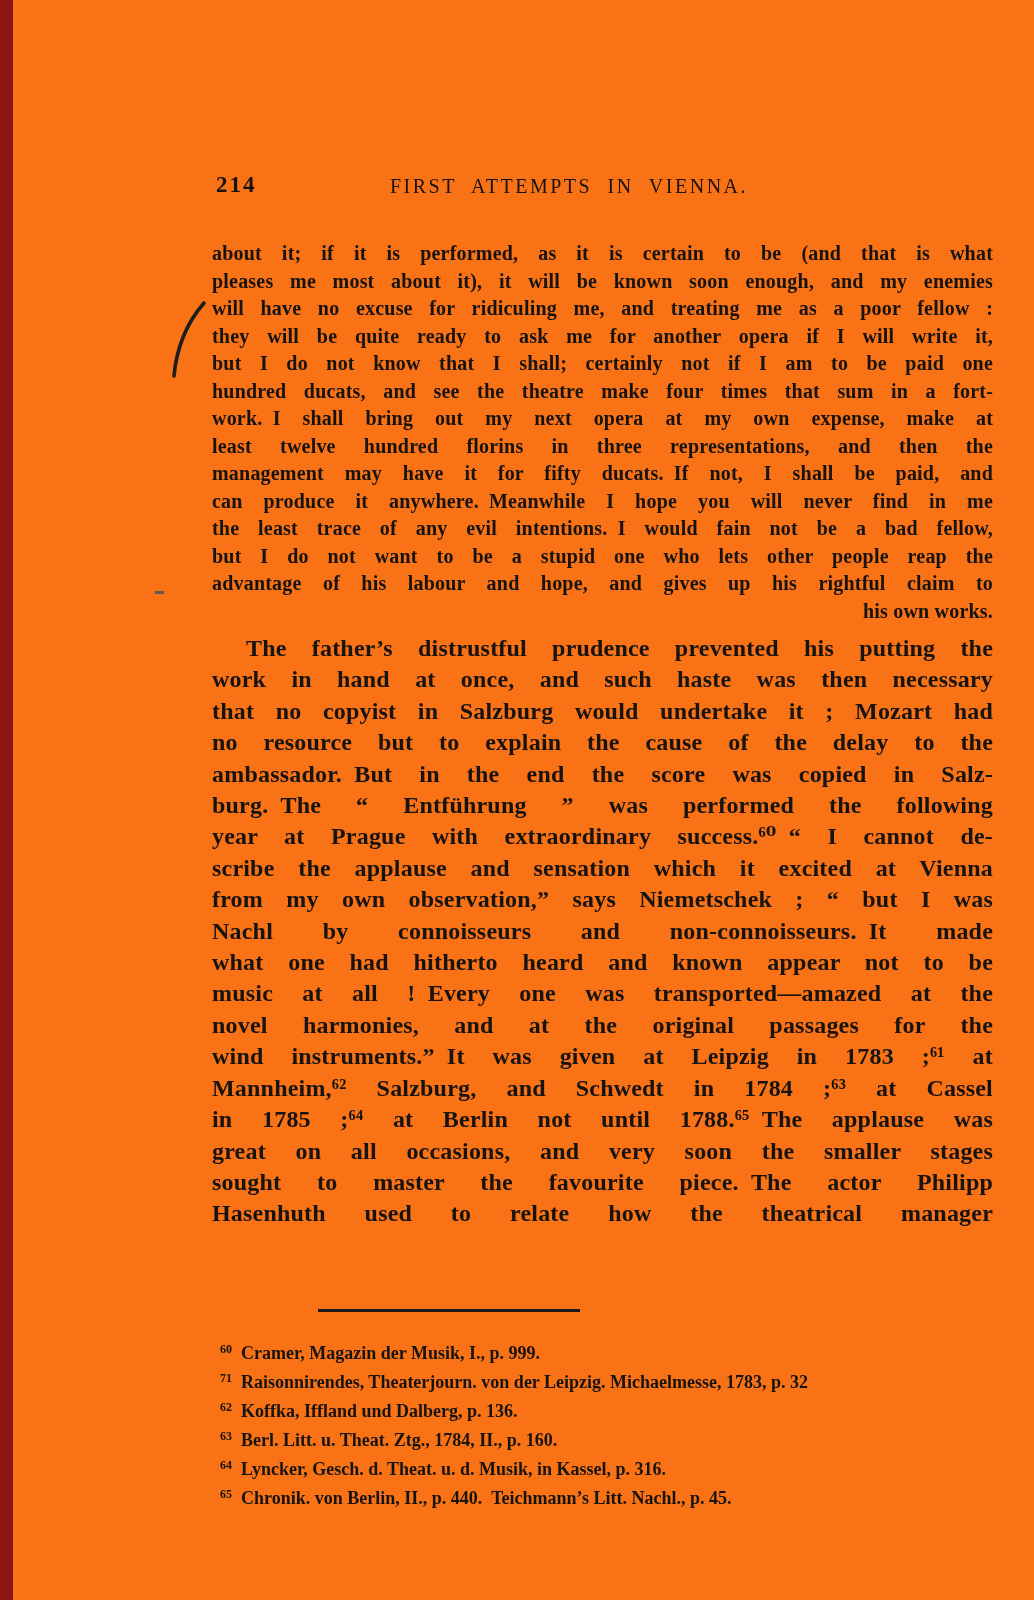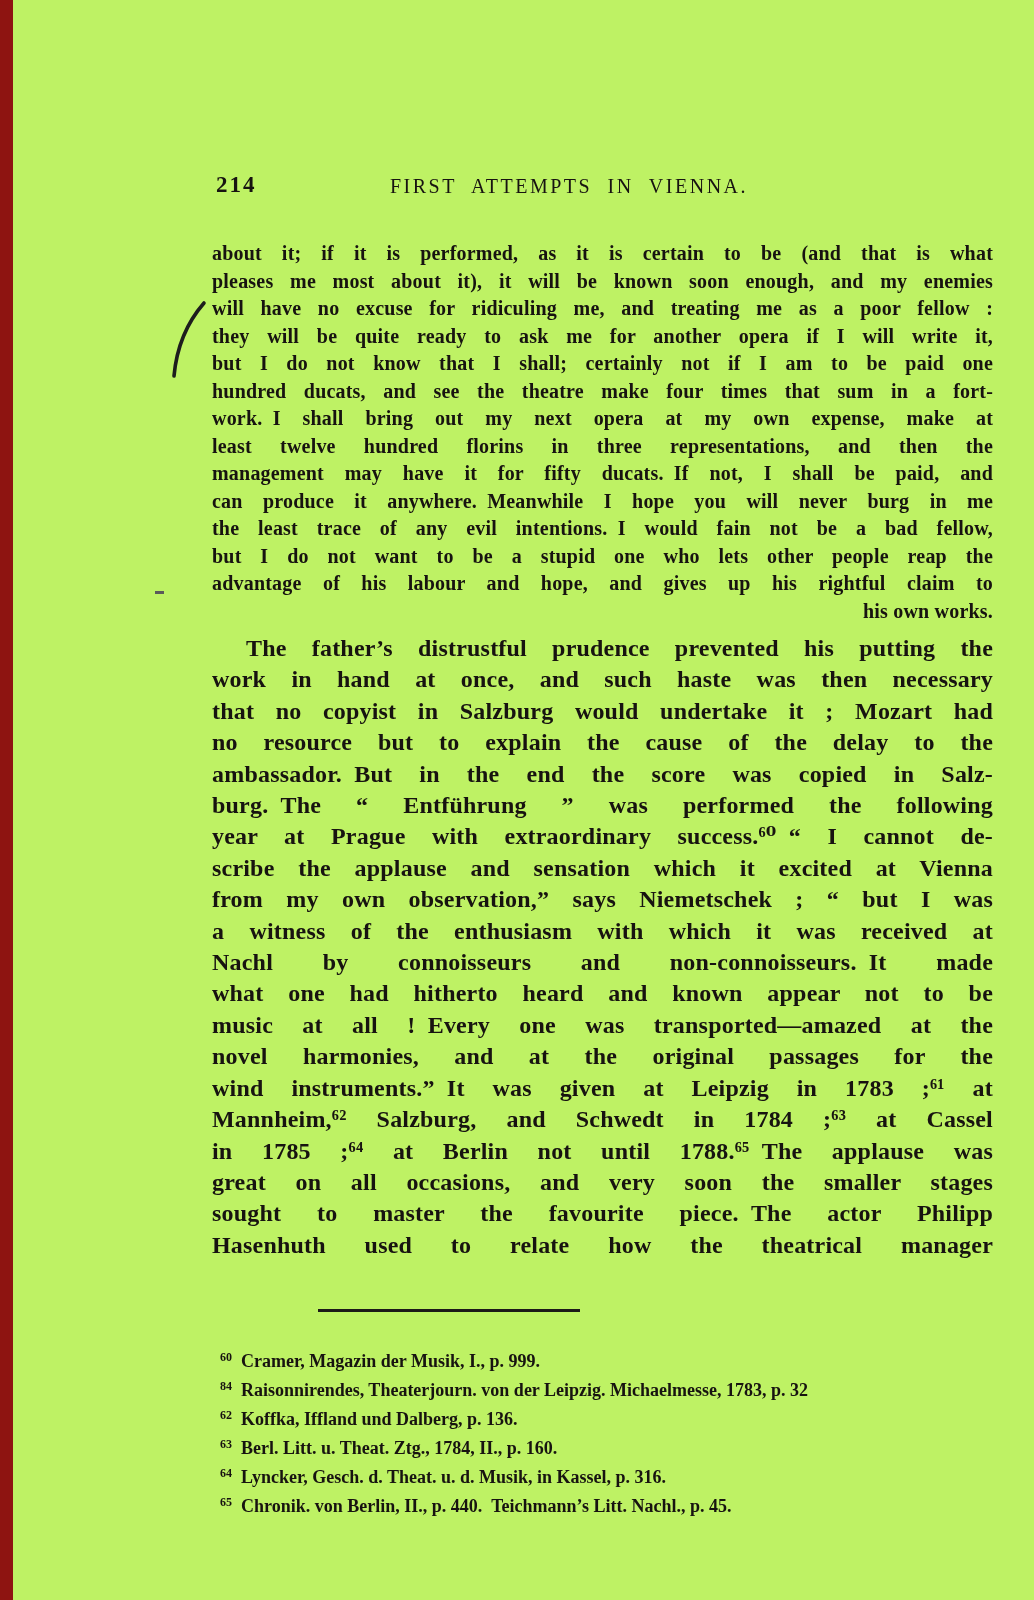--- a/index.html
+++ b/index.html
@@ -1,20 +1,20 @@
 <!DOCTYPE html>
 <html><head>
 <meta charset="utf-8">
 <style>
   html, body { margin: 0; padding: 0; background: #ffffff; }
   .page {
     position: relative;
     width: 1034px;
     height: 1600px;
-    background: #bef264;
+    background: #f97316;
     overflow: hidden;
     font-family: "Liberation Serif", "DejaVu Serif", serif;
     color: #171310;
   }
   .binding-strip {
     position: absolute;
     left: 0; top: 0;
     width: 13px; height: 1600px;
     background: #8e1411;
   }
@@ -71,21 +71,20 @@
     width: 262px; height: 3px;
     background: #1c1a18;
   }
   .footnotes-block {
     position: absolute;
     left: 220px; top: 1337px;
     width: 772px;
     font-size: 18px;
     font-weight: 700;
     line-height: 25px;
-    margin-top: 8px;
   }
   .fn { white-space: nowrap; overflow: hidden; }
   .fn-marker {
     display: inline-block;
     font-size: 12px;
     vertical-align: 6px;
     margin-right: 7px;
     min-width: 14px;
   }
 </style>
@@ -107,54 +106,53 @@
   <div class="quote-block">
     <div class="ln j">about it; if it is performed, as it is certain to be (and that is what</div>
     <div class="ln j">pleases me most about it), it will be known soon enough, and my enemies</div>
     <div class="ln j">will have no excuse for ridiculing me, and treating me as a poor fellow :</div>
     <div class="ln j">they will be quite ready to ask me for another opera if I will write it,</div>
     <div class="ln j">but I do not know that I shall; certainly not if I am to be paid one</div>
     <div class="ln j">hundred ducats, and see the theatre make four times that sum in a fort-</div>
     <div class="ln j">work. I shall bring out my next opera at my own expense, make at</div>
     <div class="ln j">least twelve hundred florins in three representations, and then the</div>
     <div class="ln j">management may have it for fifty ducats. If not, I shall be paid, and</div>
-    <div class="ln j">can produce it anywhere. Meanwhile I hope you will never burg in me</div>
+    <div class="ln j">can produce it anywhere. Meanwhile I hope you will never find in me</div>
     <div class="ln j">the least trace of any evil intentions. I would fain not be a bad fellow,</div>
     <div class="ln j">but I do not want to be a stupid one who lets other people reap the</div>
     <div class="ln j">advantage of his labour and hope, and gives up his rightful claim to</div>
     <div class="ln l">his own works.</div>
   </div>
 
   <div class="body-block">
     <div class="ln j">The father’s distrustful prudence prevented his putting the</div>
     <div class="ln j">work in hand at once, and such haste was then necessary</div>
     <div class="ln j">that no copyist in Salzburg would undertake it ; Mozart had</div>
     <div class="ln j">no resource but to explain the cause of the delay to the</div>
     <div class="ln j">ambassador. But in the end the score was copied in Salz-</div>
     <div class="ln j">burg. The “ Entführung ” was performed the following</div>
     <div class="ln j">year at Prague with extraordinary success.⁶⁰ “ I cannot de-</div>
     <div class="ln j">scribe the applause and sensation which it excited at Vienna</div>
     <div class="ln j">from my own observation,” says Niemetschek ; “ but I was</div>
-    <div class="ln j">a witness of the enthusiasm with which it was received at</div>
     <div class="ln j">Nachl by connoisseurs and non-connoisseurs. It made</div>
     <div class="ln j">what one had hitherto heard and known appear not to be</div>
     <div class="ln j">music at all ! Every one was transported—amazed at the</div>
     <div class="ln j">novel harmonies, and at the original passages for the</div>
     <div class="ln j">wind instruments.” It was given at Leipzig in 1783 ;⁶¹ at</div>
     <div class="ln j">Mannheim,⁶² Salzburg, and Schwedt in 1784 ;⁶³ at Cassel</div>
     <div class="ln j">in 1785 ;⁶⁴ at Berlin not until 1788.⁶⁵ The applause was</div>
     <div class="ln j">great on all occasions, and very soon the smaller stages</div>
     <div class="ln j">sought to master the favourite piece. The actor Philipp</div>
     <div class="ln j">Hasenhuth used to relate how the theatrical manager</div>
   </div>
 
   <div class="footnote-rule"></div>
 
   <div class="footnotes-block">
     <div class="fn"><span class="fn-marker">60</span><span>Cramer, Magazin der Musik, I., p. 999.</span></div>
-    <div class="fn"><span class="fn-marker">84</span><span>Raisonnirendes, Theaterjourn. von der Leipzig. Michaelmesse, 1783, p. 32</span></div>
+    <div class="fn"><span class="fn-marker">71</span><span>Raisonnirendes, Theaterjourn. von der Leipzig. Michaelmesse, 1783, p. 32</span></div>
     <div class="fn"><span class="fn-marker">62</span><span>Koffka, Iffland und Dalberg, p. 136.</span></div>
     <div class="fn"><span class="fn-marker">63</span><span>Berl. Litt. u. Theat. Ztg., 1784, II., p. 160.</span></div>
     <div class="fn"><span class="fn-marker">64</span><span>Lyncker, Gesch. d. Theat. u. d. Musik, in Kassel, p. 316.</span></div>
     <div class="fn"><span class="fn-marker">65</span><span>Chronik. von Berlin, II., p. 440. Teichmann’s Litt. Nachl., p. 45.</span></div>
   </div>
 
 </div>
 
 </body></html>

